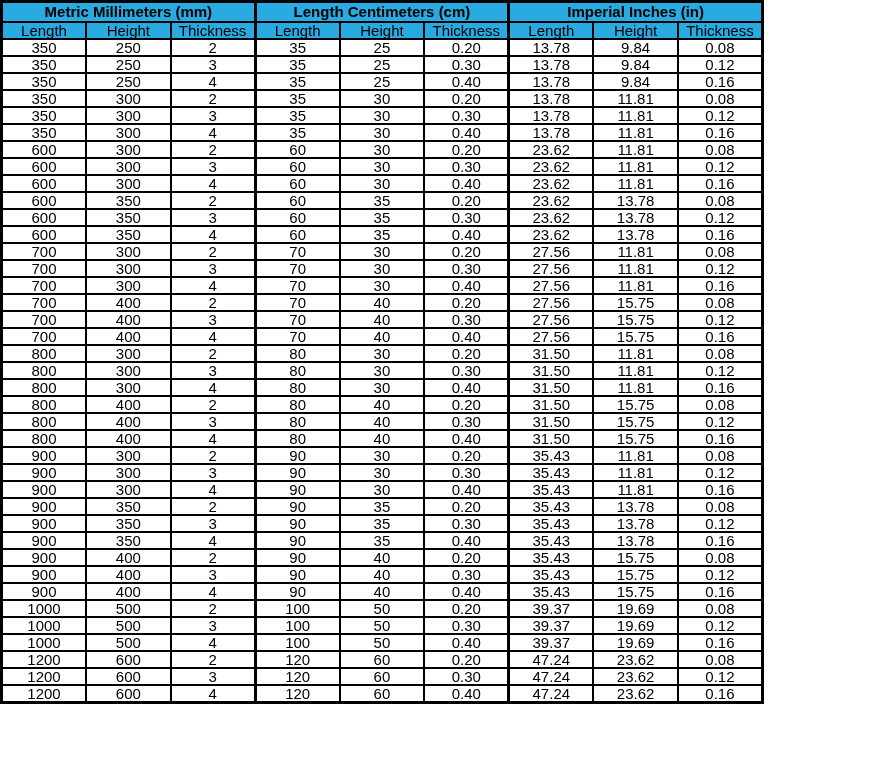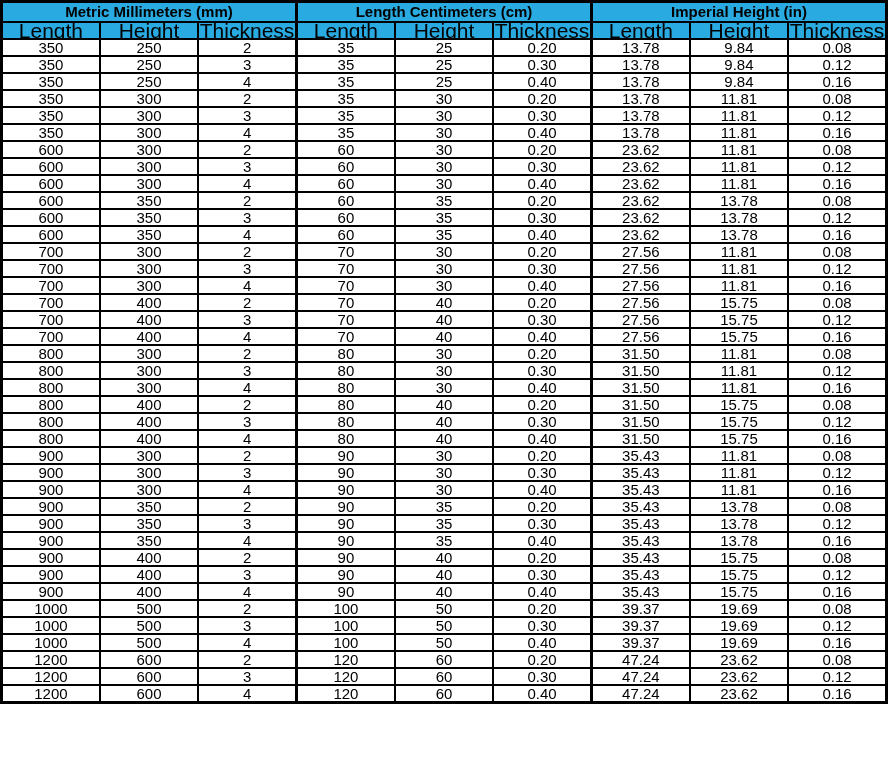--- a/index.html
+++ b/index.html
@@ -9,21 +9,21 @@
   }
   .sheet {
     width: 888px;
     height: 781px;
     overflow: hidden;
     background: #ffffff;
   }
   table.conv {
     border-collapse: collapse;
     table-layout: fixed;
-    width: 888px;
+    width: 764px;
     font-family: "Liberation Sans", "DejaVu Sans", sans-serif;
     color: #000000;
   }
   table.conv th, table.conv td {
     border: 2px solid #000000;
     text-align: center;
     vertical-align: middle;
     padding: 0;
     white-space: nowrap;
     overflow: hidden;
@@ -37,42 +37,42 @@
   }
   tr.group-header th {
     background: #29ABE2;
     font-size: 15px;
     font-weight: bold;
     height: 18px;
     line-height: 18px;
   }
   tr.sub-header th {
     background: #29ABE2;
-    font-size: 21px;
+    font-size: 15px;
     font-weight: normal;
     height: 15px;
     line-height: 15px;
   }
   tbody td {
     background: #ffffff;
     font-size: 15px;
     height: 15px;
     line-height: 15px;
   }
 </style>
 </head>
 <body>
 
 <div class="sheet">
   <table class="conv">
     <thead>
       <tr class="group-header">
         <th colspan="3">Metric Millimeters (mm)</th>
         <th colspan="3" class="group-sep">Length Centimeters (cm)</th>
-        <th colspan="3" class="group-sep">Imperial Height (in)</th>
+        <th colspan="3" class="group-sep">Imperial Inches (in)</th>
       </tr>
       <tr class="sub-header">
         <th>Length</th>
         <th>Height</th>
         <th>Thickness</th>
         <th class="group-sep">Length</th>
         <th>Height</th>
         <th>Thickness</th>
         <th class="group-sep">Length</th>
         <th>Height</th>

